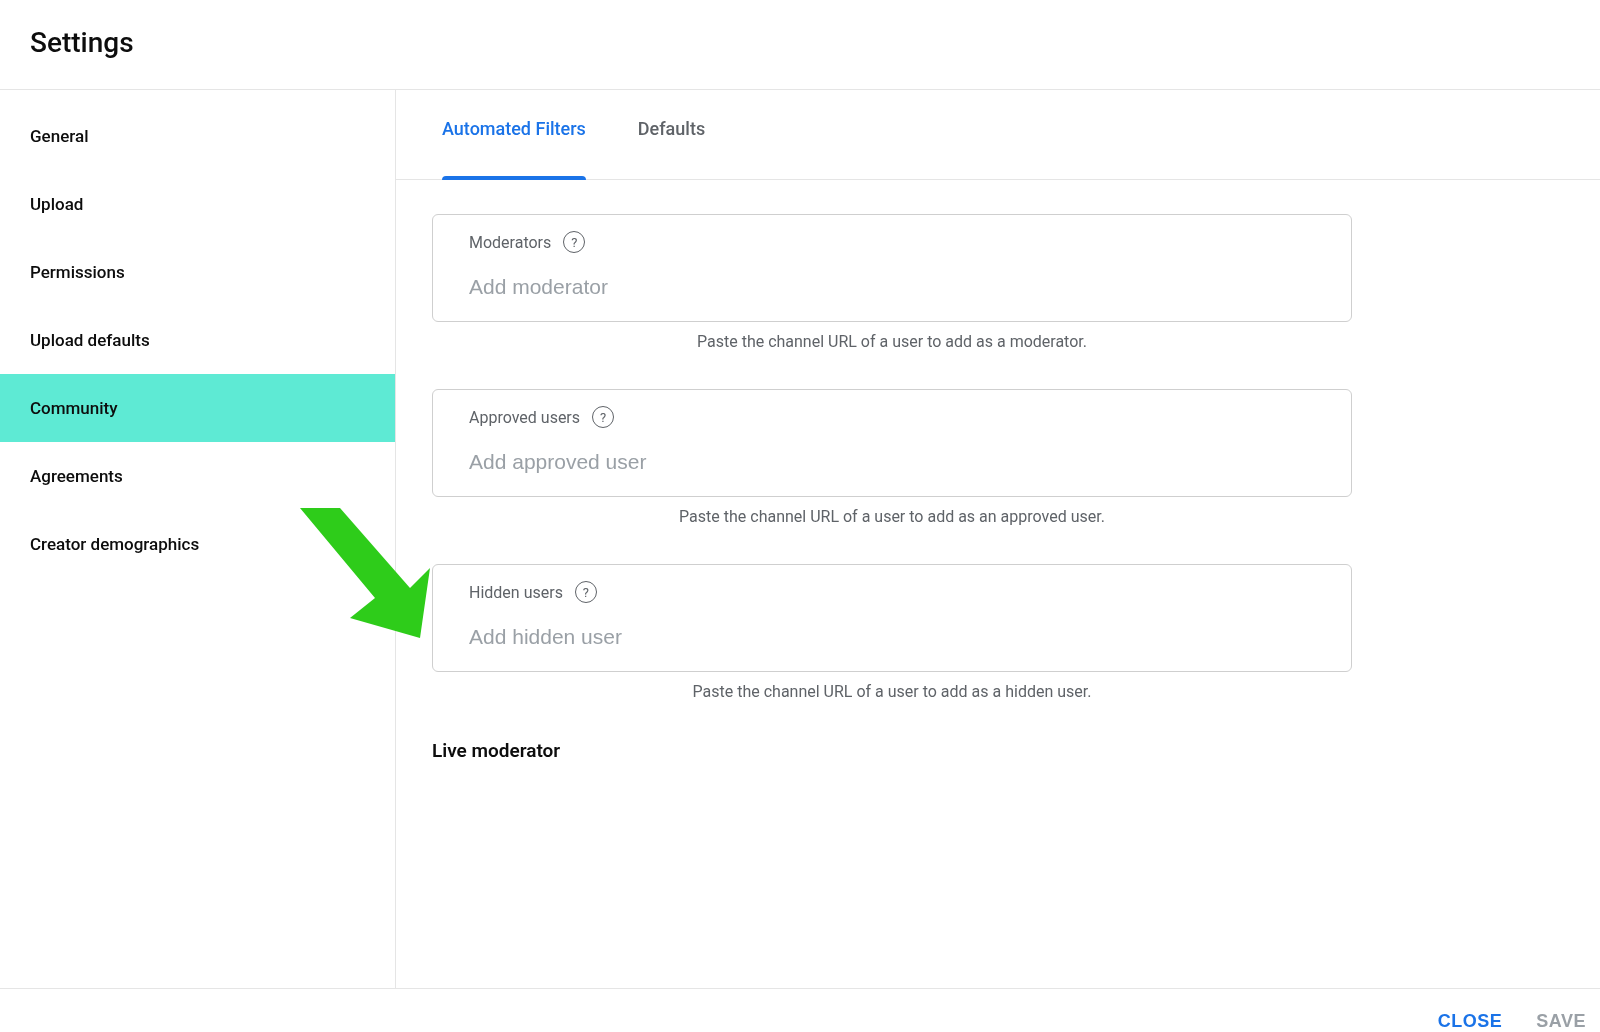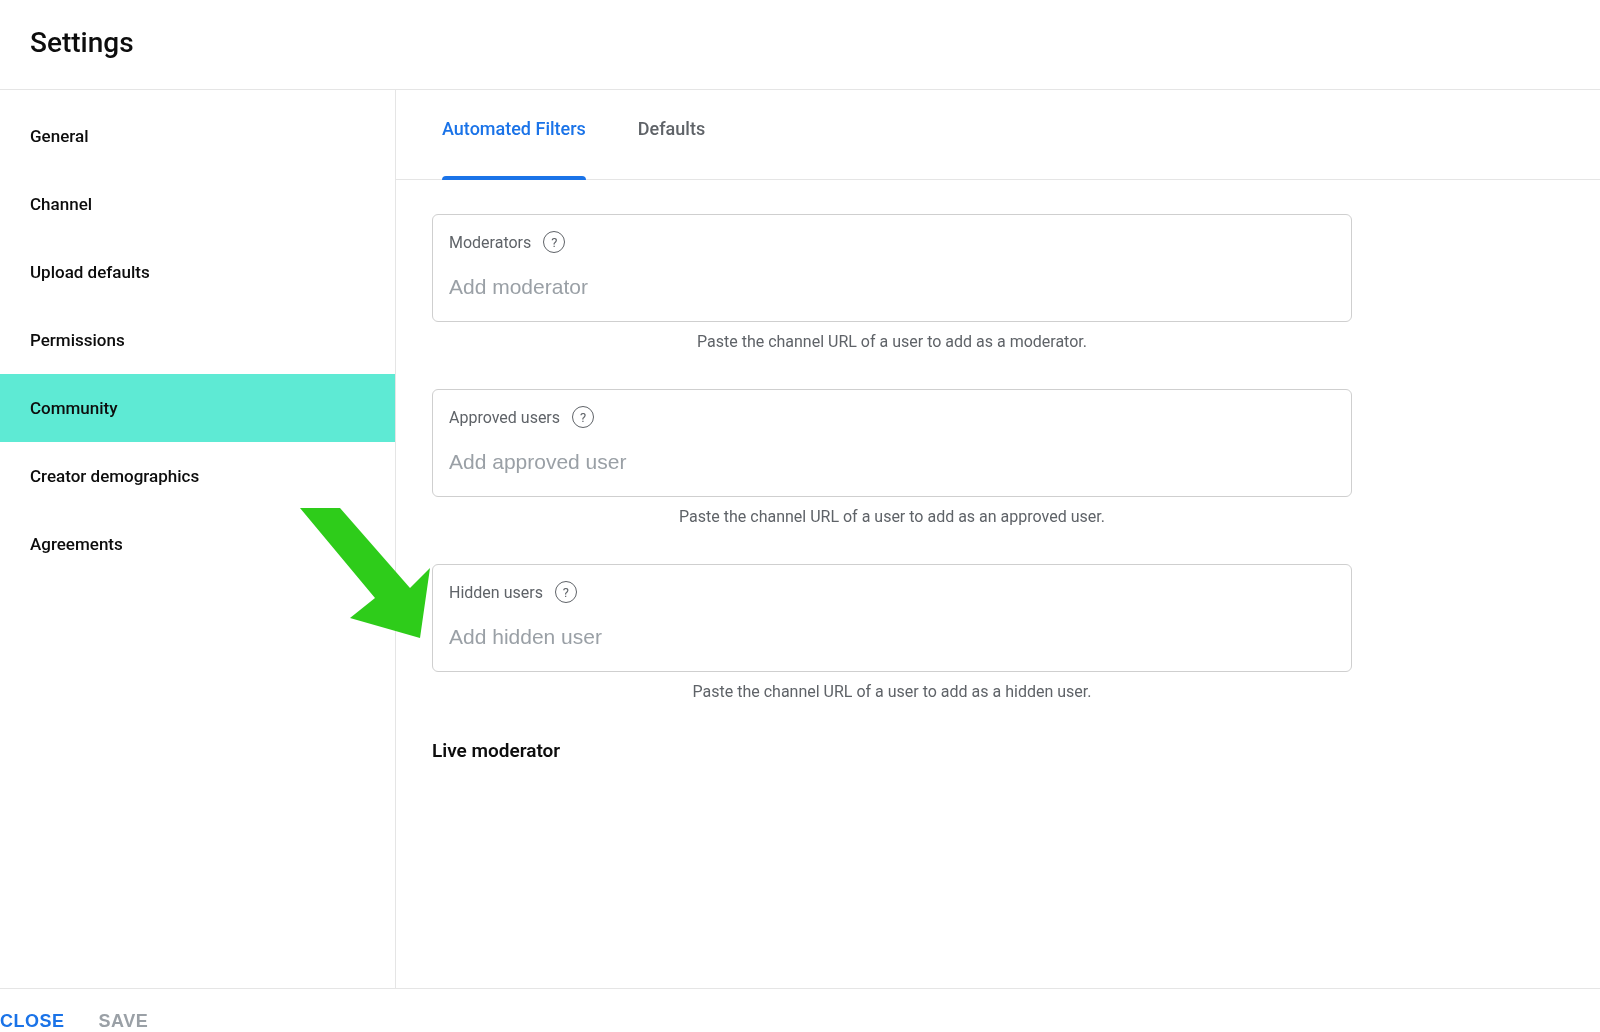--- a/index.html
+++ b/index.html
@@ -93,21 +93,21 @@
 
   .content {
     flex: 1 1 auto;
     overflow-y: auto;
     padding: 34px 248px 20px 36px;
   }
 
   .field-card {
     border: 1px solid #cfcfcf;
     border-radius: 6px;
-    padding: 16px 20px 22px 16px;
+    padding: 16px 20px 22px 36px;
     margin-bottom: 10px;
     background: #fff;
   }
   .field-card .label-row {
     display: flex;
     align-items: center;
     gap: 12px;
     margin-bottom: 22px;
   }
   .field-card .label-row span.lbl {
@@ -147,23 +147,23 @@
     font-size: 19px;
     font-weight: 600;
     color: #0d0d0d;
     margin-top: 8px;
   }
 
   
   .footer {
     border-top: 1px solid #e5e5e5;
     display: flex;
-    justify-content: flex-start;
+    justify-content: flex-end;
     gap: 34px;
-    padding: 22px 34px 0 0;
+    padding: 22px 14px 0 0;
     background: #fff;
   }
   .footer-btn {
     font-size: 18px;
     font-weight: 600;
     letter-spacing: 0.5px;
     background: none;
     border: none;
     cursor: pointer;
   }
@@ -184,26 +184,26 @@
 <div class="dialog">
 
   <div class="header">
     <h1>Settings</h1>
   </div>
 
   <div class="body">
 
     <nav class="sidebar">
       <div class="sidebar-item">General</div>
-      <div class="sidebar-item">Channel</div>
+      <div class="sidebar-item">Upload</div>
+      <div class="sidebar-item">Permissions</div>
       <div class="sidebar-item">Upload defaults</div>
-      <div class="sidebar-item">Permissions</div>
       <div class="sidebar-item active">Community</div>
+      <div class="sidebar-item">Agreements</div>
       <div class="sidebar-item">Creator demographics</div>
-      <div class="sidebar-item">Agreements</div>
     </nav>
 
     <div class="main">
 
       <div class="tabs">
         <div class="tab active">Automated Filters</div>
         <div class="tab">Defaults</div>
       </div>
 
       <div class="content">

